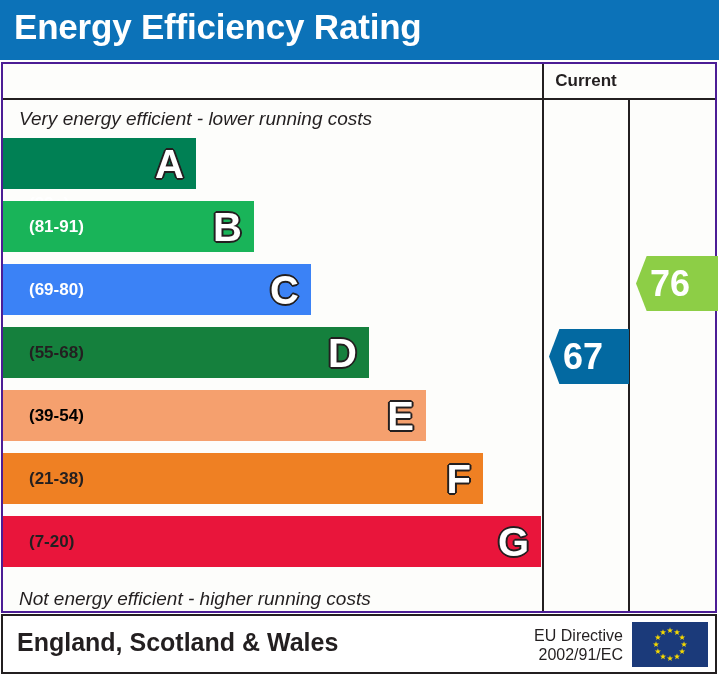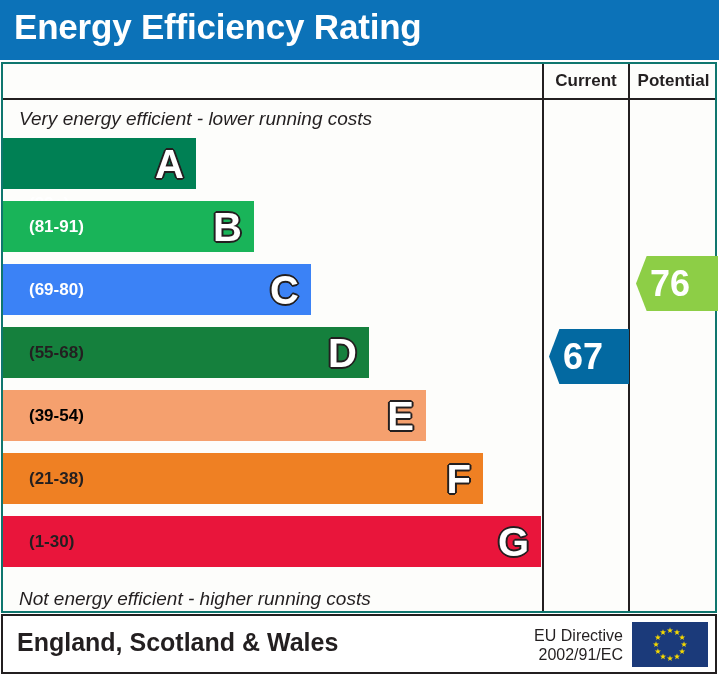--- a/index.html
+++ b/index.html
@@ -42,21 +42,21 @@
     white-space: nowrap;
   }
 
   
   .chart-box {
     position: absolute;
     left: 1px;
     top: 62px;
     width: 716px;
     height: 551px;
-    border: 2px solid #0f766e;
+    border: 2px solid #4c1d95;
     box-sizing: border-box;
     background: #fdfdfb;
   }
 
   
   .col-head-row {
     position: absolute;
     left: 0;
     top: 0;
     width: 100%;
@@ -201,21 +201,20 @@
 <div id="epc">
 
   <div class="title-bar">
     <div class="title-text">Energy Efficiency Rating</div>
   </div>
 
   <div class="chart-box">
 
     <div class="col-head-row">
       <div class="col-head current">Current</div>
-      <div class="col-head potential">Potential</div>
     </div>
 
     <div class="vline v1"></div>
     <div class="vline v2"></div>
 
     <div class="caption top">Very energy efficient - lower running costs</div>
 
     <div class="bands" id="bands-container">
         <div class="band" style="top: 0px; width: 193px; background: rgb(0, 128, 84);">
           <span class="band-range" style="color: rgb(255, 255, 255); margin-top: 40px;">(92+)</span>
@@ -235,21 +234,21 @@
         </div>
         <div class="band" style="top: 252px; width: 423px; background: rgb(245, 160, 110);">
           <span class="band-range" style="color: #000000;">(39-54)</span>
           <span class="band-letter">E</span>
         </div>
         <div class="band" style="top: 315px; width: 480px; background: rgb(239, 128, 35);">
           <span class="band-range" style="color: rgb(35, 31, 32);">(21-38)</span>
           <span class="band-letter">F</span>
         </div>
         <div class="band" style="top: 378px; width: 538px; background: rgb(233, 21, 59);">
-          <span class="band-range" style="color: rgb(35, 31, 32);">(1-30)</span>
+          <span class="band-range" style="color: rgb(35, 31, 32);">(7-20)</span>
           <span class="band-letter">G</span>
         </div>
       </div>
 
     <div class="caption bottom">Not energy efficient - higher running costs</div>
 
     <div id="markers-container">
         <div class="marker" style="left: 546px; top: 265px; width: 80px; background: #0369a1; color: rgb(255, 255, 255);">67</div>
         <div class="marker" style="left: 633px; top: 192px; width: 82px; background: rgb(141, 206, 70); color: rgb(255, 255, 255);">76</div>
       </div>

